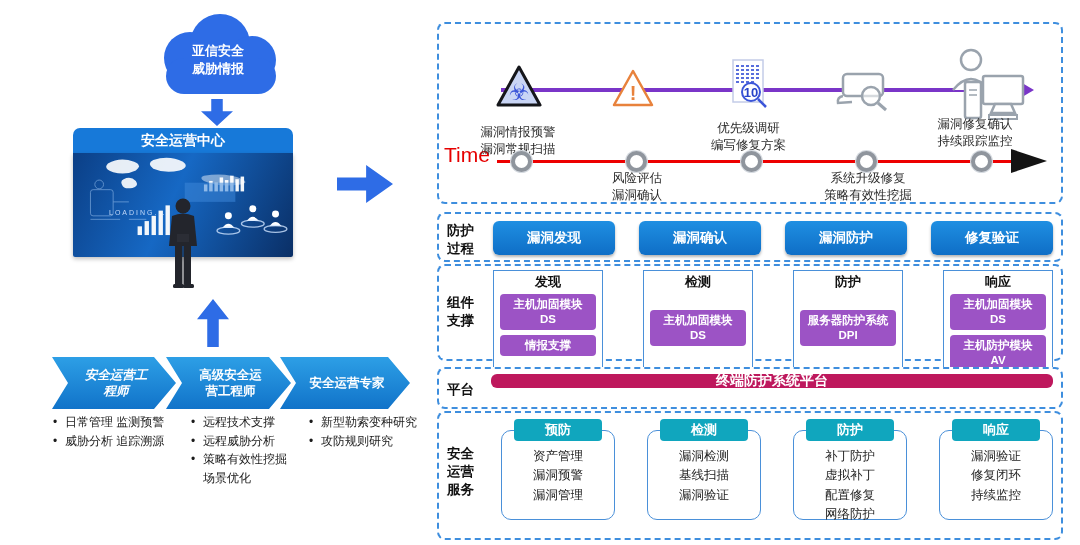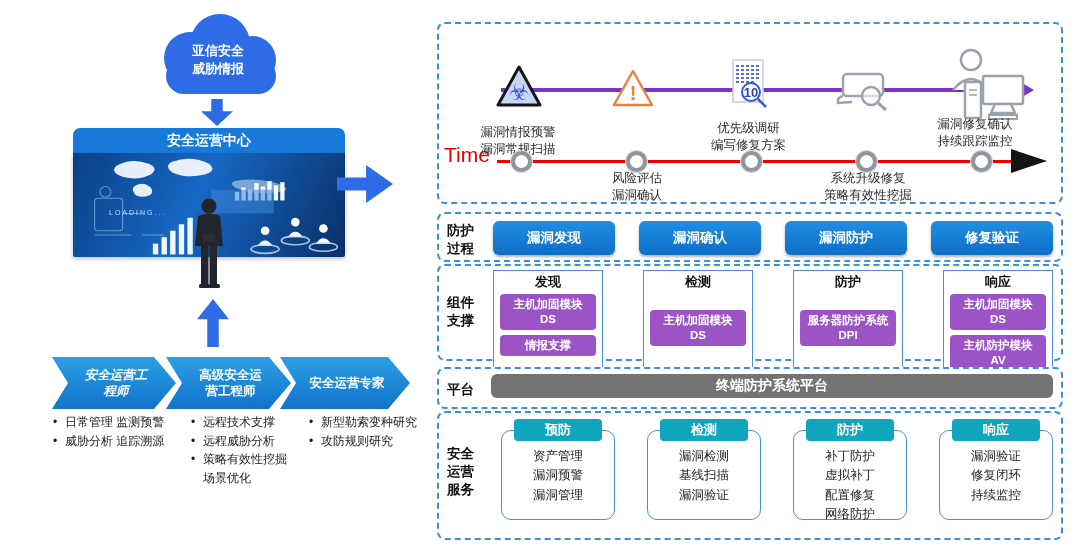--- a/index.html
+++ b/index.html
@@ -14,21 +14,21 @@
               font-weight:bold;font-size:13px;line-height:1.4;}
 
   .arr{position:absolute;background:#2E6CE6;}
   .arr-down{left:201px;top:99px;width:32px;height:27px;
             clip-path:polygon(32% 0,68% 0,68% 45%,100% 45%,50% 100%,0 45%,32% 45%);}
   .arr-up{left:197px;top:299px;width:32px;height:48px;
           clip-path:polygon(50% 0,100% 42%,68% 42%,68% 100%,32% 100%,32% 42%,0 42%);}
   .arr-right{left:337px;top:165px;width:56px;height:38px;
              clip-path:polygon(0 33%,52% 33%,52% 0,100% 50%,52% 100%,52% 67%,0 67%);}
 
-  .soc-card{position:absolute;left:73px;top:128px;width:272px;}
+  .soc-card{position:absolute;left:73px;top:128px;width:220px;}
   .soc-banner{height:25px;background:#1779D9;border-radius:7px 7px 0 0;color:#fff;
               font-weight:bold;font-size:14px;text-align:center;line-height:25px;}
   .soc-screen{position:relative;height:104px;overflow:hidden;
               background:linear-gradient(115deg,#0B3F86 0%,#1668C4 45%,#0A2F66 100%);
               border-radius:0 0 2px 2px;box-shadow:0 2px 4px rgba(0,0,0,.25);}
   .soc-screen svg{position:absolute;inset:0;}
   .loading-text{position:absolute;left:36px;top:56px;color:#CFE2FF;font-size:7px;
                 letter-spacing:2px;opacity:.9;}
   .soc-silhouette{position:absolute;left:50%;margin-left:-20px;top:70px;width:40px;height:92px;}
 
@@ -85,21 +85,21 @@
   #p-components .grid4{top:4px;bottom:5px;gap:40px;}
   .comp-box{border:1px solid #4A90D9;background:#fff;display:flex;flex-direction:column;
             padding:2px 6px 6px;box-sizing:border-box;}
   .comp-head{text-align:center;font-weight:bold;font-size:13px;color:#111;margin-bottom:3px;}
   .comp-mods{flex:1;display:flex;flex-direction:column;gap:5px;}
   .comp-mods.center{justify-content:center;padding-bottom:8px;}
   .mod{background:#9C53C5;border-radius:4px;color:#fff;font-weight:bold;font-size:11.5px;
        text-align:center;line-height:1.3;padding:3px 2px;}
 
   
-  .plat-banner{position:absolute;left:52px;right:8px;top:5px;height:24px;background:#737373;
+  .plat-banner{position:absolute;left:52px;right:8px;top:5px;height:14px;background:#be185d;
                border-radius:6px;color:#fff;font-weight:bold;font-size:14px;display:flex;
                align-items:center;justify-content:center;}
 
   
   #p-services .grid4{top:6px;bottom:8px;}
   .svc-col{position:relative;margin-left:8px;}
   .svc-tab{position:absolute;top:0;left:50%;transform:translateX(-50%);width:88px;height:22px;
            background:#10A6BE;border-radius:4px;color:#fff;font-weight:bold;font-size:13px;
            display:flex;align-items:center;justify-content:center;z-index:2;}
   .svc-box{position:absolute;top:11px;left:0;right:0;height:90px;border:1.5px solid #4A90D9;

